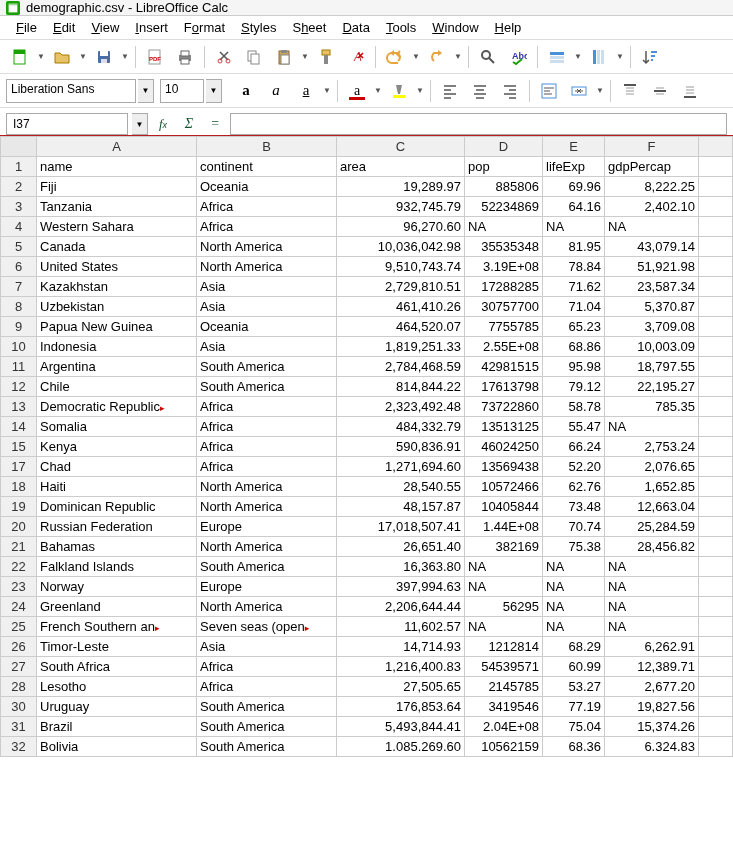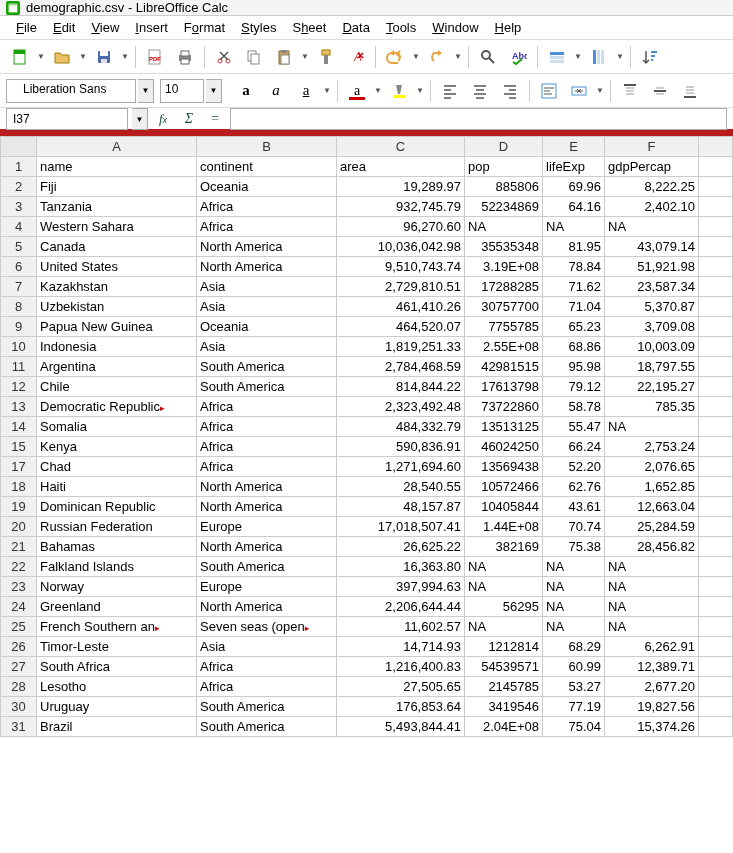--- a/index.html
+++ b/index.html
@@ -7,24 +7,24 @@
   .titlebar { height: 16px; background: #f5f5f5; border-bottom: 1px solid #ccc; display: flex; align-items: center; padding: 0 6px; font-size: 13px; }
   .titlebar .appicon { width: 14px; height: 14px; margin-right: 6px; }
   .menubar { height: 24px; display: flex; align-items: center; padding: 0 8px; gap: 0; border-bottom: 1px solid #ddd; font-size: 13px; }
   .menubar .mitem { padding: 2px 8px; cursor: default; }
   .menubar .mitem .ul { text-decoration: underline; }
   .toolbar { height: 34px; display: flex; align-items: center; padding: 0 6px; gap: 2px; border-bottom: 1px solid #ddd; }
   .tbtn { width: 28px; height: 28px; display: flex; align-items: center; justify-content: center; border: 1px solid transparent; border-radius: 3px; }
   .tdrop { width: 10px; display:flex; align-items:center; justify-content:center; font-size:8px; color:#555; }
   .tsep { width: 1px; height: 22px; background: #ccc; margin: 0 3px; }
   .fmt-toolbar { height: 34px; display: flex; align-items: center; padding: 0 6px; gap: 2px; border-bottom: 1px solid #ddd; }
-  .fontname { width: 130px; height: 24px; border: 1px solid #aaa; padding: 2px 16px; font-size: 12px; background:#fff; }
+  .fontname { width: 130px; height: 24px; border: 1px solid #aaa; padding: 2px 4px; font-size: 12px; background:#fff; }
   .fontsize { width: 44px; height: 24px; border: 1px solid #aaa; padding: 2px 4px; font-size: 12px; background:#fff; margin-left:4px; }
   .dropbtn { width:16px; height:24px; border:1px solid #aaa; border-left:none; display:flex; align-items:center; justify-content:center; font-size:8px; background:#eee; }
-  .formula-bar { height: 28px; display: flex; align-items: flex-start; padding: 0 6px; gap: 4px; border-bottom: 7px solid #b91c1c; }
+  .formula-bar { height: 28px; display: flex; align-items: flex-end; padding: 0 6px; gap: 4px; border-bottom: 1px solid #b91c1c; }
   .namebox { width: 122px; height: 22px; border: 1px solid #aaa; padding: 2px 6px; font-size: 12px; background:#fff; display:flex; align-items:center; }
   .namebox-drop { width:16px; height:22px; border:1px solid #aaa; border-left:none; display:flex;align-items:center;justify-content:center;font-size:8px;background:#eee;}
   .fbtn { width:22px; height:22px; display:flex;align-items:center;justify-content:center; color:#14532d; font-style:italic; font-family:serif; }
   .formula-input { flex:1; height:22px; border:1px solid #aaa; background:#fff; padding:2px 4px; }
   .grid { overflow:auto; height: 684px; position:relative; }
   table { border-collapse: collapse; table-layout: fixed; }
   th, td { border: 1px solid #ccc; height: 20px; font-size: 13px; font-family: 'Liberation Sans', Arial, sans-serif; }
   th { background: #f0f0f0; color:#333; font-weight: normal; text-align:center; position:sticky; }
   .rowhdr { width: 36px; background:#f0f0f0; text-align:center; position:sticky; left:0; }
   .colhdr { position:sticky; top:0; }
@@ -473,39 +473,39 @@
           <td class="num col-E">62.76</td>
           <td class="num col-F">1,652.85</td>
           <td class="col-G"></td>
         </tr>
         <tr>
           <th class="rowhdr">19</th>
           <td class="txt col-A">Dominican Republic</td>
           <td class="txt col-B">North America</td>
           <td class="num col-C">48,157.87</td>
           <td class="num col-D">10405844</td>
-          <td class="num col-E">43.61</td>
+          <td class="num col-E">73.48</td>
           <td class="num col-F">12,663.04</td>
           <td class="col-G"></td>
         </tr>
         <tr>
           <th class="rowhdr">20</th>
           <td class="txt col-A">Russian Federation</td>
           <td class="txt col-B">Europe</td>
           <td class="num col-C">17,018,507.41</td>
           <td class="num col-D">1.44E+08</td>
           <td class="num col-E">70.74</td>
           <td class="num col-F">25,284.59</td>
           <td class="col-G"></td>
         </tr>
         <tr>
           <th class="rowhdr">21</th>
           <td class="txt col-A">Bahamas</td>
           <td class="txt col-B">North America</td>
-          <td class="num col-C">26,625.22</td>
+          <td class="num col-C">26,651.40</td>
           <td class="num col-D">382169</td>
           <td class="num col-E">75.38</td>
           <td class="num col-F">28,456.82</td>
           <td class="col-G"></td>
         </tr>
         <tr>
           <th class="rowhdr">22</th>
           <td class="txt col-A">Falkland Islands</td>
           <td class="txt col-B">South America</td>
           <td class="num col-C">16,363.80</td>
@@ -587,15 +587,25 @@
         <tr>
           <th class="rowhdr">31</th>
           <td class="txt col-A">Brazil</td>
           <td class="txt col-B">South America</td>
           <td class="num col-C">5,493,844.41</td>
           <td class="num col-D">2.04E+08</td>
           <td class="num col-E">75.04</td>
           <td class="num col-F">15,374.26</td>
           <td class="col-G"></td>
         </tr>
+        <tr>
+          <th class="rowhdr">32</th>
+          <td class="txt col-A">Bolivia</td>
+          <td class="txt col-B">South America</td>
+          <td class="num col-C">1.085.269.60</td>
+          <td class="num col-D">10562159</td>
+          <td class="num col-E">68.36</td>
+          <td class="num col-F">6.324.83</td>
+          <td class="col-G"></td>
+        </tr>
       </tbody>
   </table>
 </div>
 
 </body></html>

